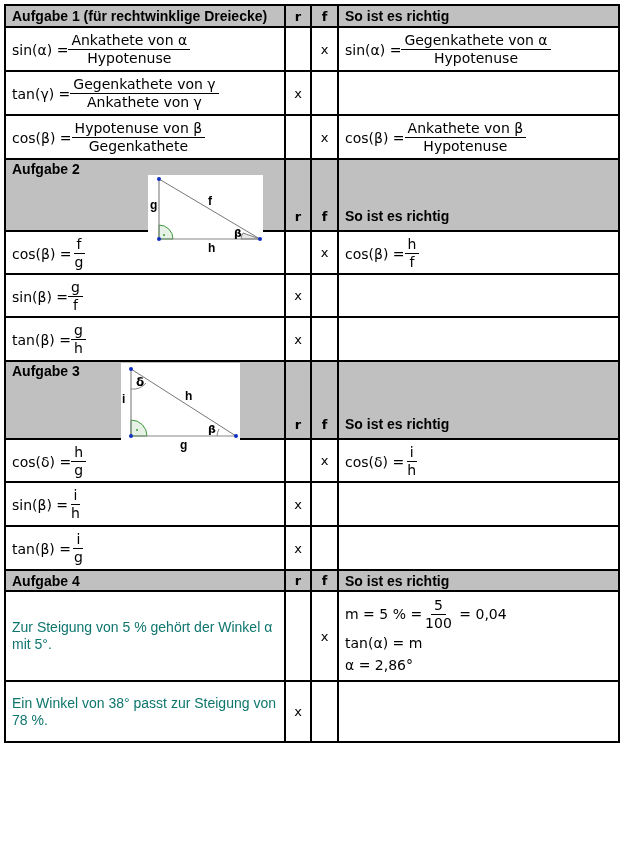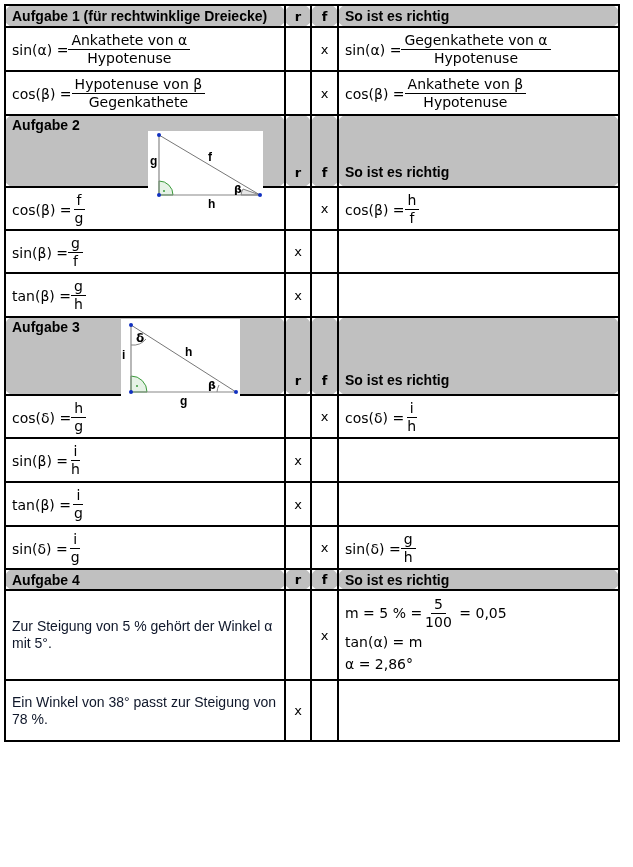--- a/index.html
+++ b/index.html
@@ -3,32 +3,32 @@
 <meta charset="utf-8">
 <style>
   html, body { margin: 0; padding: 0; background: #ffffff; }
   body { width: 633px; height: 867px; position: relative; overflow: hidden; }
   .tbl { position: absolute; left: 4px; top: 4px; border-collapse: collapse; table-layout: fixed; }
   .tbl td { border: 2px solid #000; padding: 0; vertical-align: middle; position: relative; }
   .c1 { width: 280px; }
   .c2 { width: 26px; }
   .c3 { width: 27px; }
   .c4 { width: 281px; }
-  .gray td { background: #c0c0c0; border-radius: 9px; }
+  .gray td { background: #c0c0c0; }
   .hdr { font-family: "Liberation Sans", sans-serif; font-weight: bold; font-size: 14px; color: #000; padding-left: 6px !important; }
   .hdr-top { vertical-align: top !important; padding-top: 1px !important; }
   .hdr-bottom { vertical-align: bottom !important; padding-bottom: 6px !important; }
   .mark { text-align: center; font-family: "DejaVu Sans", sans-serif; font-size: 13px; }
   .math { font-family: "DejaVu Sans", sans-serif; font-size: 14px; color: #000; padding-left: 6px !important; white-space: nowrap; }
   .math .frac { display: inline-flex; flex-direction: column; align-items: center; vertical-align: middle; margin-left: 0; }
   .math .num { border-bottom: 1px solid #000; padding: 0 3px; line-height: 17px; }
   .math .den { padding: 0 3px; line-height: 17px; }
   .math .lhs { vertical-align: middle; }
   .top-al { vertical-align: top !important; padding-top: 4px !important; }
-  .text { font-family: "Liberation Sans", sans-serif; font-size: 14px; color: #0f172a; padding-left: 6px !important; line-height: 17px; }
+  .text { font-family: "Liberation Sans", sans-serif; font-size: 14px; color: #0f766e; padding-left: 6px !important; line-height: 17px; }
   .tri-wrap { position: absolute; background: #fff; }
   .tri-wrap svg { display: block; }
   .a4 .line { line-height: 22px; }
 </style>
 </head>
 <body>
 
 <table class="tbl">
   <colgroup>
       <col class="c1">
@@ -49,20 +49,29 @@
     <td class="math top-al"><span class="lhs">sin(α) =</span><span class="frac">
             <span class="num">Ankathete von α</span>
             <span class="den">Hypotenuse</span>
           </span></td>
     <td class="mark"></td>
     <td class="mark">x</td>
     <td class="math top-al"><span class="lhs">sin(α) =</span><span class="frac">
             <span class="num">Gegenkathete von α</span>
             <span class="den">Hypotenuse</span>
           </span></td>
+  </tr>
+  <tr style="height:44px">
+    <td class="math top-al"><span class="lhs">tan(γ) =</span><span class="frac">
+            <span class="num">Gegenkathete von γ</span>
+            <span class="den">Ankathete von γ</span>
+          </span></td>
+    <td class="mark">x</td>
+    <td class="mark"></td>
+    <td class="math"></td>
   </tr>
   <tr style="height:44px">
     <td class="math top-al"><span class="lhs">cos(β) =</span><span class="frac">
             <span class="num">Hypotenuse von β</span>
             <span class="den">Gegenkathete</span>
           </span></td>
     <td class="mark"></td>
     <td class="mark">x</td>
     <td class="math top-al"><span class="lhs">cos(β) =</span><span class="frac">
             <span class="num">Ankathete von β</span>
@@ -178,49 +187,37 @@
   </tr>
   <tr style="height:44px">
     <td class="math top-al"><span class="lhs">tan(β) =</span><span class="frac">
             <span class="num">i</span>
             <span class="den">g</span>
           </span></td>
     <td class="mark">x</td>
     <td class="mark"></td>
     <td class="math"></td>
   </tr>
-  <tr style="height:43px">
-    <td class="math top-al"><span class="lhs">sin(δ) =</span><span class="frac">
-            <span class="num">i</span>
-            <span class="den">g</span>
-          </span></td>
-    <td class="mark"></td>
-    <td class="mark">x</td>
-    <td class="math top-al"><span class="lhs">sin(δ) =</span><span class="frac">
-            <span class="num">g</span>
-            <span class="den">h</span>
-          </span></td>
-  </tr>
 
   <tr class="gray" style="height:21px">
     <td class="hdr">Aufgabe 4</td>
     <td class="hdr mark" style="padding-left:0!important">r</td>
     <td class="hdr mark" style="padding-left:0!important">f</td>
     <td class="hdr">So ist es richtig</td>
   </tr>
 
   <tr style="height:90px">
     <td class="text" style="padding-right:8px !important">Zur Steigung von 5 % gehört der Winkel α mit 5°.</td>
     <td class="mark"></td>
     <td class="mark">x</td>
     <td class="math a4">
       <div class="line"><span>m = 5 % =</span><span class="frac">
               <span class="num">5</span>
               <span class="den">100</span>
-            </span> <span>= 0,05</span></div>
+            </span> <span>= 0,04</span></div>
       <div class="line">tan(α) = m</div>
       <div class="line">α = 2,86°</div>
     </td>
   </tr>
   <tr style="height:61px">
     <td class="text" style="padding-right:8px !important">Ein Winkel von 38° passt zur Steigung von 78 %.</td>
     <td class="mark">x</td>
     <td class="mark"></td>
     <td class="math"></td>
   </tr>

